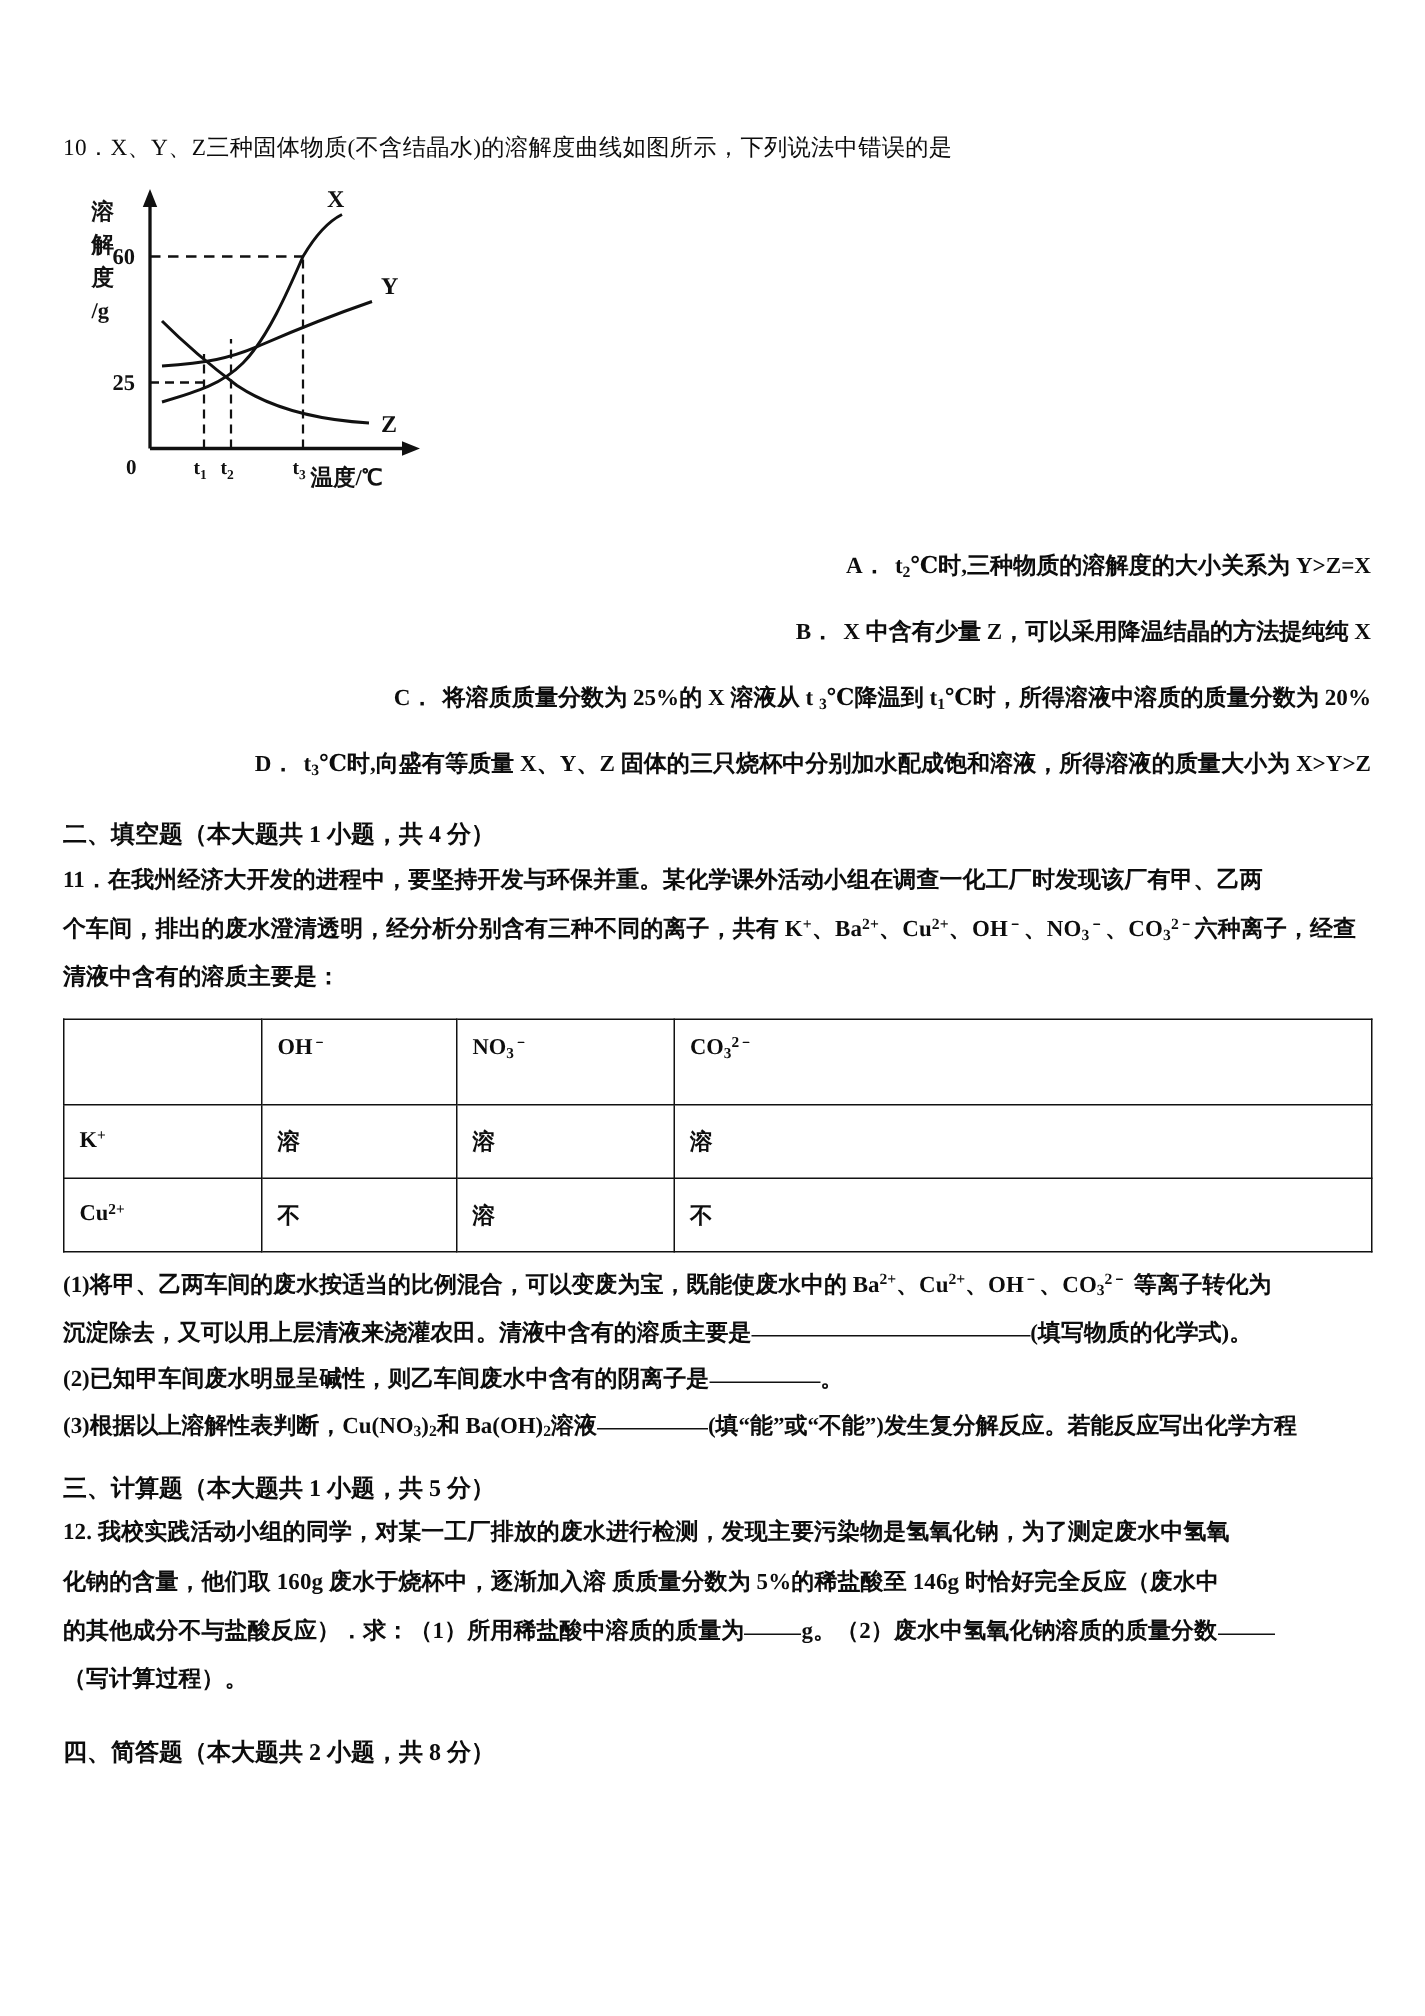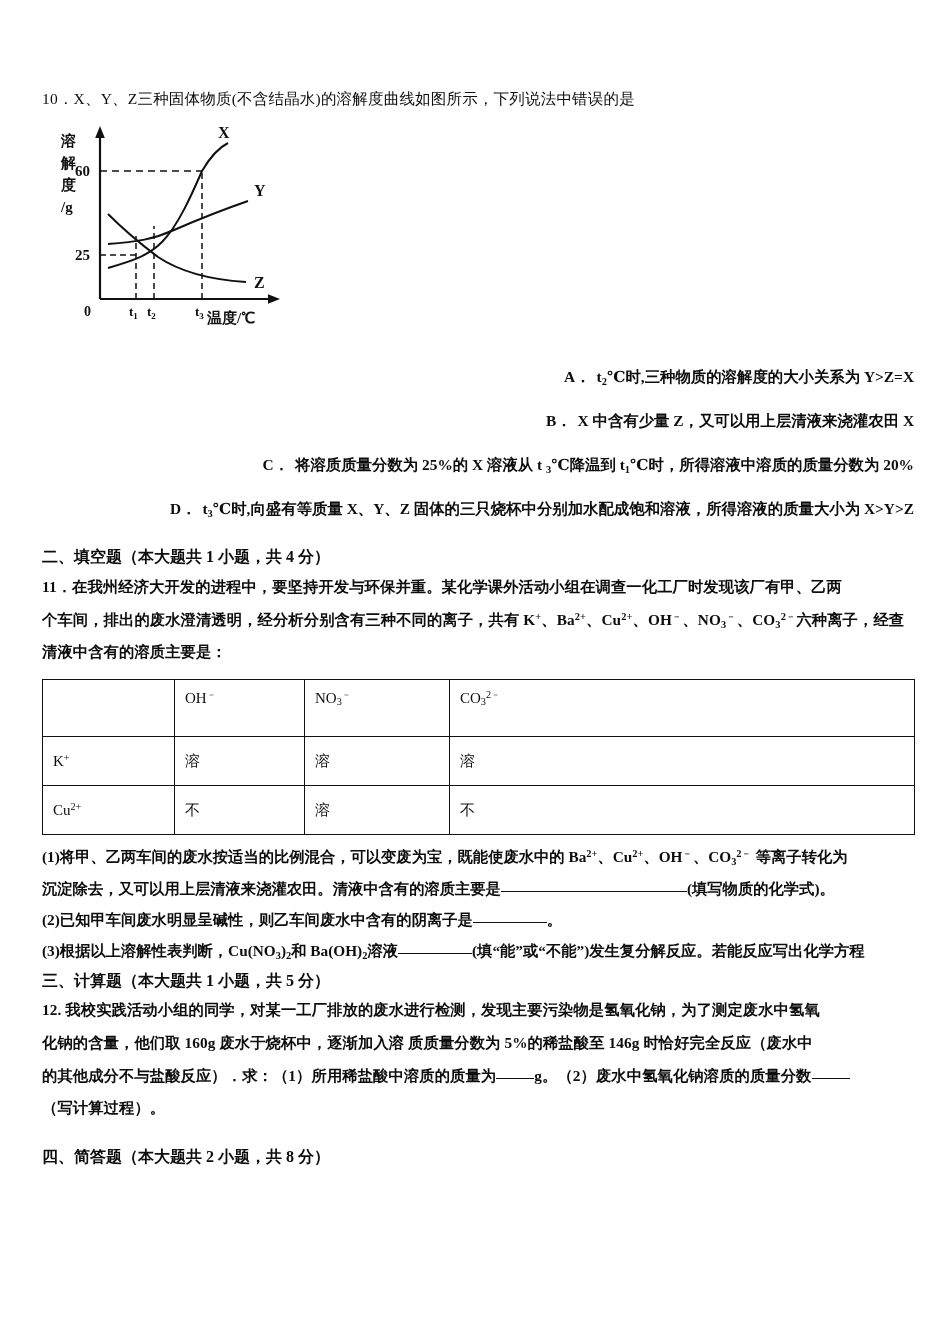--- a/index.html
+++ b/index.html
@@ -84,21 +84,21 @@
     width: 872px;
     margin-top: 10px;
     margin-bottom: 6px;
     table-layout: fixed;
   }
   table.sol td {
     border: 1.3px solid #111;
     height: 40px;
     padding: 4px 10px;
     font-size: 15px;
-    font-weight: normal;
+    font-weight: bold;
     vertical-align: middle;
   }
   table.sol tr:first-child td { height: 44px; vertical-align: top; padding-top: 8px;}
   table.sol col.c1 { width: 132px; }
   table.sol col.c2 { width: 130px; }
   table.sol col.c3 { width: 145px; }
   table.sol col.c4 { width: 465px; }
   .cell-ion { font-size: 15px; }
 </style>
 </head>
@@ -154,21 +154,21 @@
         <path d="M 66 98 C 80 112, 96 126, 116 141 C 140 157, 172 164, 204 166" fill="none" stroke="#111" stroke-width="2"></path>
         <text x="212" y="172" font-family="'Liberation Serif',serif" font-size="16" font-weight="bold" fill="#111">Z</text>
       </svg>
     </div>
 
     <div class="options">
       <div class="opt">
         <span class="lab">A．</span><span>t<sub>2</sub>℃时,三种物质的溶解度的大小关系为 Y&gt;Z=X</span>
       </div>
       <div class="opt">
-        <span class="lab">B．</span><span>X 中含有少量 Z，又可以用上层清液来浇灌农田 X</span>
+        <span class="lab">B．</span><span>X 中含有少量 Z，可以采用降温结晶的方法提纯纯 X</span>
       </div>
       <div class="opt">
         <span class="lab">C．</span><span>将溶质质量分数为 25%的 X 溶液从 t <sub>3</sub>℃降温到 t<sub>1</sub>℃时，所得溶液中溶质的质量分数为 20%</span>
       </div>
       <div class="opt">
         <span class="lab">D．</span><span>t<sub>3</sub>℃时,向盛有等质量 X、Y、Z 固体的三只烧杯中分别加水配成饱和溶液，所得溶液的质量大小为 X&gt;Y&gt;Z</span>
       </div>
     </div>
 
     <div class="sect-head">二、填空题（本大题共 1 小题，共 4 分）</div>
@@ -220,21 +220,21 @@
     </div>
 
     <div class="para-tight">
       <span>(2)已知甲车间废水明显呈碱性，则乙车间废水中含有的阴离子是</span><span class="blank-m"></span><span>。</span>
     </div>
 
     <div class="para-tight">
       (3)根据以上溶解性表判断，Cu(NO<sub>3</sub>)<sub>2</sub>和 Ba(OH)<sub>2</sub>溶液<span class="blank-m"></span>(填“能”或“不能”)发生复分解反应。若能反应写出化学方程
     </div>
 
-    <div class="sect-head" style="margin-top:0">三、计算题（本大题共 1 小题，共 5 分）</div>
+    <div class="sect-head" style="margin-top:12px">三、计算题（本大题共 1 小题，共 5 分）</div>
 
     <div class="para">
       <span>12.</span> <span>我校实践活动小组的同学，对某一工厂排放的废水进行检测，发现主要污染物是氢氧化钠，为了测定废水中氢氧</span>
     </div>
     <div class="para">化钠的含量，他们取 160g 废水于烧杯中，逐渐加入溶 质质量分数为 5%的稀盐酸至 146g 时恰好完全反应（废水中</div>
     <div class="para">
       <span>的其他成分不与盐酸反应）．求：（1）所用稀盐酸中溶质的质量为</span><span class="blank-s"></span><span>g。（2）废水中氢氧化钠溶质的质量分数</span><span class="blank-s"></span>
     </div>
     <div class="para">（写计算过程）。</div>
 

